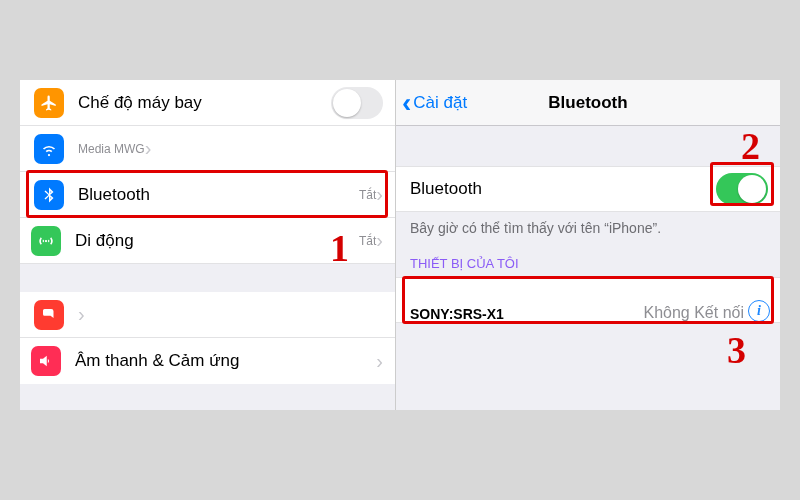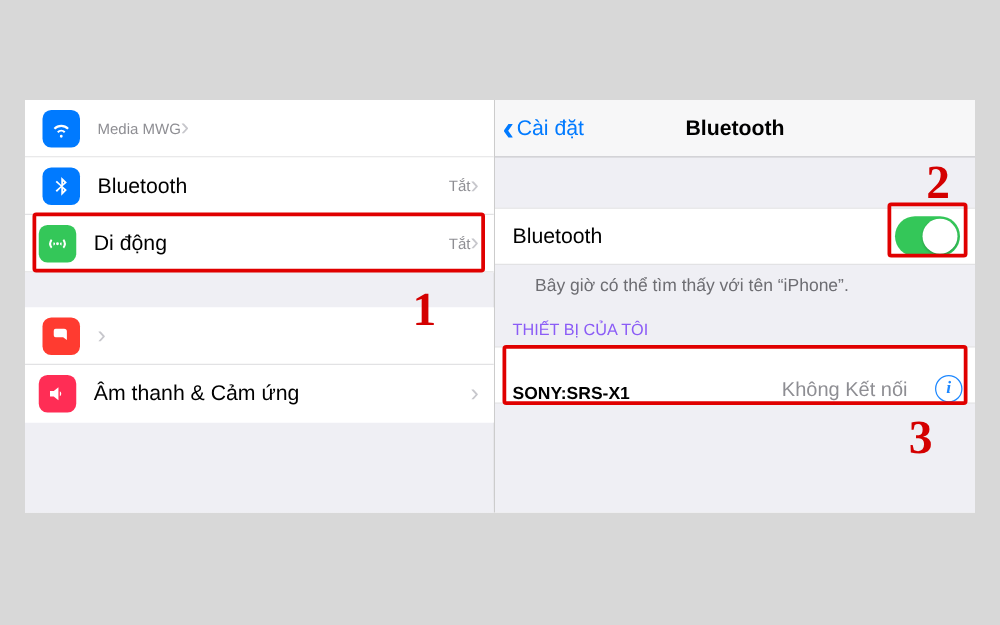--- a/index.html
+++ b/index.html
@@ -78,35 +78,35 @@
     padding-left:6px;
   }
   .navbar .back .arrow { font-size:28px; line-height:1; margin-right:2px; font-weight:600;}
   .navbar .title {
     position:absolute; left:0; right:0; text-align:center;
     font-size:17px; font-weight:600; color:#000;
   }
   .pane-right .body { padding-top: 40px; }
   .hint {
     font-size:14px; color:#6d6d72;
-    padding: 8px 32px 4px;
+    padding: 8px 14px 4px;
   }
   .section-header {
     font-size:13px; color:#8b5cf6;
     padding: 16px 14px 6px; text-transform:none;
   }
   .device-row {
     display:flex; align-items:flex-end;
     height:46px; background:#fff;
     padding:0 10px 0 14px;
     border-top:1px solid #e2e2e4;
     border-bottom:1px solid #e2e2e4;
   }
   .device-row .dname { font-size:14px; font-weight:700; color:#000; flex:1;}
-  .device-row .dstatus { font-size:16px; color:#8e8e93; margin-right:22px;}
+  .device-row .dstatus { font-size:16px; color:#8e8e93; margin-right:4px;}
   .infoico {
     width:22px; height:22px; border:1.5px solid #1e88ff; border-radius:50%;
     display:flex; align-items:center; justify-content:center;
     color:#1e88ff; font-family:Georgia, serif; font-style:italic;
     font-size:14px; font-weight:600;
   }
 
   
   .hl {
     position:absolute; border:3px solid #e00000; pointer-events:none;
@@ -130,20 +130,31 @@
 </style>
 </head>
 <body>
 
 <div class="stage">
 
   <div class="pane pane-left">
 
     <div class="group">
 
+      <div class="cell">
+        <span class="icon ic-airplane">
+          <svg class="svgico" viewBox="0 0 24 24">
+              <path d="M21 16v-2l-8-5V3.5a1.5 1.5 0 0 0-3 0V9l-8 5v2l8-2.5V19l-2 1.5V22l3.5-1 3.5 1v-1.5L13 19v-5.5l8 2.5z"></path>
+            </svg>
+        </span>
+        <span class="label">Chế độ máy bay</span>
+        <span class="toggle">
+            <span class="knob"></span>
+          </span>
+      </div>
 
       <div class="cell">
         <span class="icon ic-wifi">
           <svg class="svgico" viewBox="0 0 24 24">
               <path d="M12 18.5a1.5 1.5 0 1 0 .001 3.001A1.5 1.5 0 0 0 12 18.5zm-4.5-3.7 1.6 1.6a4.1 4.1 0 0 1 5.8 0l1.6-1.6a6.4 6.4 0 0 0-9 0zM3.9 11.2l1.6 1.6a9.2 9.2 0 0 1 13 0l1.6-1.6a11.5 11.5 0 0 0-16.2 0z"></path>
             </svg>
         </span>
         <span class="detail">Media MWG</span>
         <span class="chev">›</span>
       </div>

